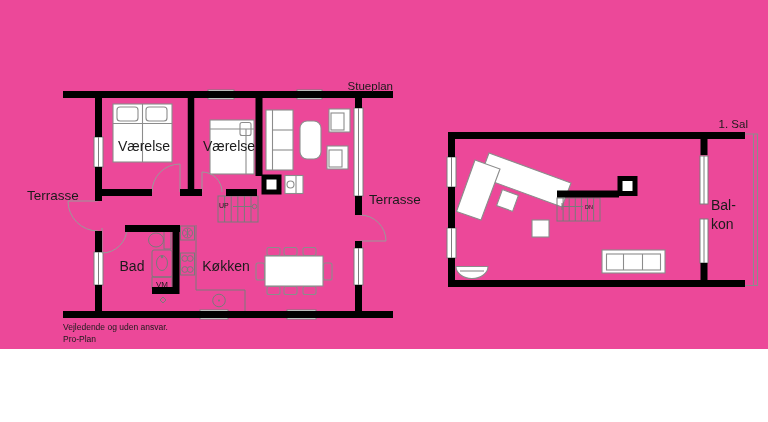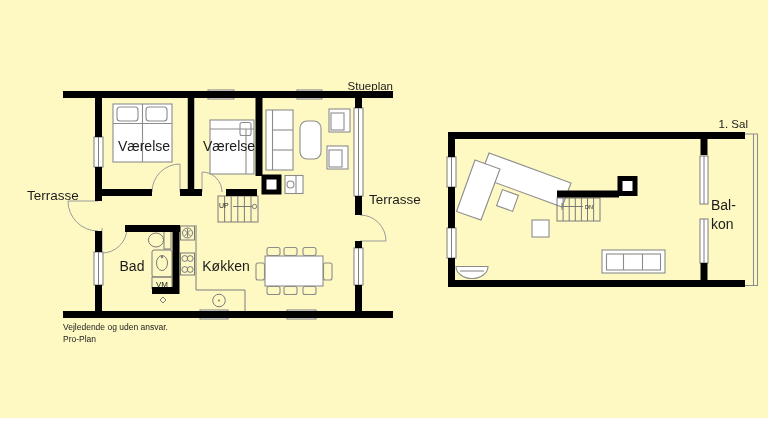--- a/index.html
+++ b/index.html
@@ -1,16 +1,16 @@
 <!DOCTYPE html>
 <html><head>
 <meta charset="utf-8">
 <style>
   html,body{margin:0;padding:0;background:#ffffff;}
-  .canvas{position:relative;width:768px;height:418px;background:#fef9c3;overflow:hidden;}
+  .canvas{position:relative;width:768px;height:349px;background:#ec4899;overflow:hidden;}
   svg{position:absolute;left:0;top:0;}
   .wall{stroke:#000000;fill:none;stroke-width:7;stroke-linecap:butt;}
   .wallthin{stroke:#000000;fill:none;stroke-width:6.5;stroke-linecap:butt;}
   .win{fill:#ffffff;stroke:#7d7d7d;stroke-width:1;}
   .winline{stroke:#7d7d7d;stroke-width:1;fill:none;}
   .furn{stroke:#8c8c8c;fill:none;stroke-width:1.1;}
   .furnf{stroke:#8c8c8c;fill:#ffffff;stroke-width:1.1;}
   .fix{stroke:#7a7a7a;fill:none;stroke-width:1;}
   .door{stroke:#9a9a9a;fill:none;stroke-width:1;}
   .stair{stroke:#7a7a7a;fill:none;stroke-width:1;}

